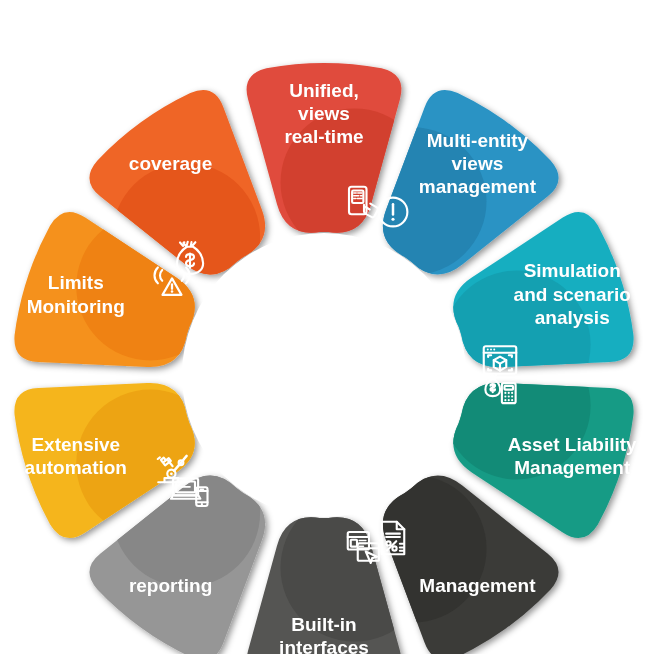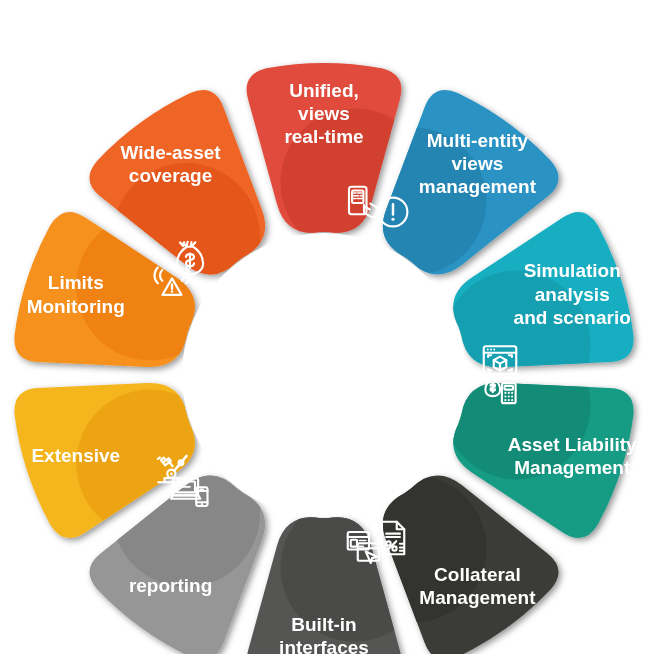--- a/index.html
+++ b/index.html
@@ -138,22 +138,22 @@
       </div>
       <div class="seg-icon" style="left: 393.159px; top: 164.071px;">
         <svg viewBox="0 0 32 32">
           <circle cx="16" cy="16" r="11.5" fill="none" stroke="#ffffff" stroke-width="1.7" stroke-linecap="round" stroke-linejoin="round"></circle>
         <path d="M16 9.8v8.1" stroke="#ffffff" stroke-width="2" stroke-linecap="round"></path>
         <circle cx="16" cy="21.8" r="1.25" fill="#ffffff"></circle>
         </svg>
       </div>
       <div class="seg-label" style="left: 572.226px; top: 246.347px;">
         <div>Simulation</div>
+        <div>and scenario</div>
         <div>analysis</div>
-        <div>and scenario</div>
       </div>
       <div class="seg-icon" style="left: 500.326px; top: 311.573px;">
         <svg viewBox="0 0 32 32">
           <rect x="3" y="5" width="26" height="22" rx="1.6" fill="none" stroke="#ffffff" stroke-width="1.7" stroke-linecap="round" stroke-linejoin="round"></rect>
         <path d="M3 10.2h26" fill="none" stroke="#ffffff" stroke-width="1.7" stroke-linecap="round" stroke-linejoin="round"></path>
         <circle cx="6.2" cy="7.6" r="0.8" fill="#ffffff"></circle>
           <circle cx="8.8" cy="7.6" r="0.8" fill="#ffffff"></circle>
           <circle cx="11.4" cy="7.6" r="0.8" fill="#ffffff"></circle>
         <path d="M6.5 13.5v-1.3h2.4M25.5 13.5v-1.3h-2.4M6.5 23v1.3h2.4M25.5 23v1.3h-2.4" fill="none" stroke="#ffffff" stroke-width="1.7" stroke-linecap="round" stroke-linejoin="round"></path>
         <path d="M16 13.3l5 2.8v5.6l-5 2.8-5-2.8v-5.6z" fill="none" stroke="#ffffff" stroke-width="1.7" stroke-linecap="round" stroke-linejoin="round"></path>
@@ -177,21 +177,20 @@
           <circle cx="25.7" cy="18.3" r="0.85" fill="#ffffff"></circle>
         <circle cx="20.3" cy="21.2" r="0.85" fill="#ffffff"></circle>
           <circle cx="23" cy="21.2" r="0.85" fill="#ffffff"></circle>
           <circle cx="25.7" cy="21.2" r="0.85" fill="#ffffff"></circle>
         <circle cx="20.3" cy="24.1" r="0.85" fill="#ffffff"></circle>
           <circle cx="23" cy="24.1" r="0.85" fill="#ffffff"></circle>
           <circle cx="25.7" cy="24.1" r="0.85" fill="#ffffff"></circle>
         </svg>
       </div>
       <div class="seg-label" style="left: 477.412px; top: 538.153px;">
-        <div>Collateral</div>
         <div>Management</div>
       </div>
       <div class="seg-icon" style="left: 393.159px; top: 489.929px;">
         <svg viewBox="0 0 32 32">
           <path d="M7 3h12l6 6v20H7z" fill="none" stroke="#ffffff" stroke-width="1.7" stroke-linecap="round" stroke-linejoin="round"></path>
         <path d="M19 3v6h6" fill="none" stroke="#ffffff" stroke-width="1.7" stroke-linecap="round" stroke-linejoin="round"></path>
         <path d="M10.5 12.5h11M10.5 15.2h11" fill="none" stroke="#ffffff" stroke-width="1.7" stroke-linecap="round" stroke-linejoin="round"></path>
         <circle cx="12.4" cy="20.4" r="1.7" fill="none" stroke="#ffffff" stroke-width="1.7" stroke-linecap="round" stroke-linejoin="round"></circle>
         <circle cx="17.2" cy="24.4" r="1.7" fill="none" stroke="#ffffff" stroke-width="1.7" stroke-linecap="round" stroke-linejoin="round"></circle>
         <path d="M18.6 18.6l-7.4 7.4" fill="none" stroke="#ffffff" stroke-width="1.7" stroke-linecap="round" stroke-linejoin="round"></path>
@@ -223,20 +222,21 @@
         <path d="M9 12.7h7" stroke="#ffffff" stroke-width="1.3" stroke-linecap="round"></path>
         <path d="M0.8 22.2h23.5l-1.6-2.7H2.4z" fill="none" stroke="#ffffff" stroke-width="1.7" stroke-linecap="round" stroke-linejoin="round"></path>
         <rect x="21" y="13" width="9" height="15" rx="1.6" fill="none" stroke="#ffffff" stroke-width="1.7" stroke-linecap="round" stroke-linejoin="round"></rect>
         <path d="M21 16h9M21 25h9" fill="none" stroke="#ffffff" stroke-width="1.7" stroke-linecap="round" stroke-linejoin="round"></path>
         <path d="M24.2 14.5h2.6" stroke="#ffffff" stroke-width="1.2" stroke-linecap="round"></path>
         <circle cx="25.5" cy="26.5" r="0.9" fill="#ffffff"></circle>
         </svg>
       </div>
       <div class="seg-label" style="left: 75.7742px; top: 407.653px; text-align: center;">
         <div>Extensive</div>
+        <div>automation</div>
       </div>
       <div class="seg-icon" style="left: 172.281px; top: 418.162px;">
         <svg viewBox="0 0 32 32">
           <path d="M5 29h22" fill="none" stroke="#ffffff" stroke-width="1.7" stroke-linecap="round" stroke-linejoin="round"></path>
         <path d="M10 29v-3.4h11V29" fill="none" stroke="#ffffff" stroke-width="1.7" stroke-linecap="round" stroke-linejoin="round"></path>
         <circle cx="15.5" cy="22.2" r="3.3" fill="none" stroke="#ffffff" stroke-width="1.7" stroke-linecap="round" stroke-linejoin="round"></circle>
         <circle cx="15.5" cy="22.2" r="1.1" fill="#ffffff"></circle>
         <path d="M17.7 19.8l5.4-6.3" stroke="#ffffff" stroke-width="2.1" stroke-linecap="round"></path>
         <path d="M23.1 13.5l2.5-2.9" fill="none" stroke="#ffffff" stroke-width="1.7" stroke-linecap="round" stroke-linejoin="round"></path>
         <circle cx="23.2" cy="13.4" r="1.9" fill="none" stroke="#ffffff" stroke-width="1.7" stroke-linecap="round" stroke-linejoin="round"></circle>
@@ -255,21 +255,20 @@
           <path d="M16 11.5l7.6 13.2H8.4z" fill="none" stroke="#ffffff" stroke-width="1.7" stroke-linecap="round" stroke-linejoin="round"></path>
         <path d="M16 16.2v3.6" stroke="#ffffff" stroke-width="1.8" stroke-linecap="round"></path>
         <circle cx="16" cy="22" r="1" fill="#ffffff"></circle>
         <path d="M8.2 13.4c-1.1-1.1-1.8-2.6-1.8-4.3s.7-3.2 1.8-4.3" fill="none" stroke="#ffffff" stroke-width="1.7" stroke-linecap="round" stroke-linejoin="round"></path>
         <path d="M4.7 15.4C3 13.8 2 11.5 2 9.1s1-4.7 2.7-6.3" fill="none" stroke="#ffffff" stroke-width="1.7" stroke-linecap="round" stroke-linejoin="round"></path>
         <path d="M23.8 13.4c1.1-1.1 1.8-2.6 1.8-4.3s-.7-3.2-1.8-4.3" fill="none" stroke="#ffffff" stroke-width="1.7" stroke-linecap="round" stroke-linejoin="round"></path>
         <path d="M27.3 15.4c1.7-1.6 2.7-3.9 2.7-6.3s-1-4.7-2.7-6.3" fill="none" stroke="#ffffff" stroke-width="1.7" stroke-linecap="round" stroke-linejoin="round"></path>
         </svg>
       </div>
       <div class="seg-label" style="left: 170.588px; top: 115.847px;">
-        <div>Wide-asset</div>
         <div>coverage</div>
       </div>
       <div class="seg-icon" style="left: 190.416px; top: 210.878px;">
         <svg viewBox="0 0 32 32">
           <path d="M11.5 2.6c-.7 0-1 .6-.5 1.1l2.4 2.4" fill="none" stroke="#ffffff" stroke-width="1.7" stroke-linecap="round" stroke-linejoin="round"></path>
         <path d="M8 2.8l2.5 2.8M20.3 2.6l-2.6 3M14.2 2.2l-1 3.4M17.2 2.5l-.6 3.1" fill="none" stroke="#ffffff" stroke-width="1.7" stroke-linecap="round" stroke-linejoin="round"></path>
         <path d="M13.5 6.2C10.2 8.2 5.5 13 5.5 19.3c0 5.5 4.3 8.7 10.5 8.7s10.5-3.2 10.5-8.7c0-6.3-4.7-11.1-8-13.1z" fill="none" stroke="#ffffff" stroke-width="1.7" stroke-linecap="round" stroke-linejoin="round"></path>
         <path d="M16 11.6v11.3" stroke="#ffffff" stroke-width="1.7" stroke-linecap="round"></path>
         <path d="M12.8 14.4c0-1.5 1.4-2.3 3.2-2.3s3.2.8 3.2 2.3-1.4 2.2-3.2 2.5-3.2 1-3.2 2.5 1.4 2.3 3.2 2.3 3.2-.8 3.2-2.3" fill="none" stroke="#ffffff" stroke-width="1.7" stroke-linecap="round" stroke-linejoin="round"></path>
         </svg>

